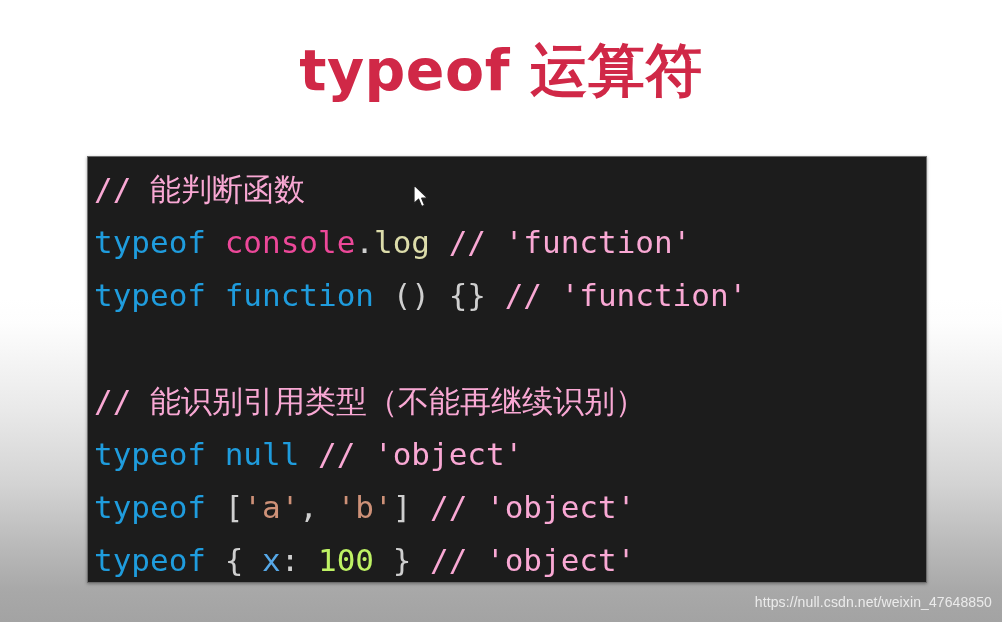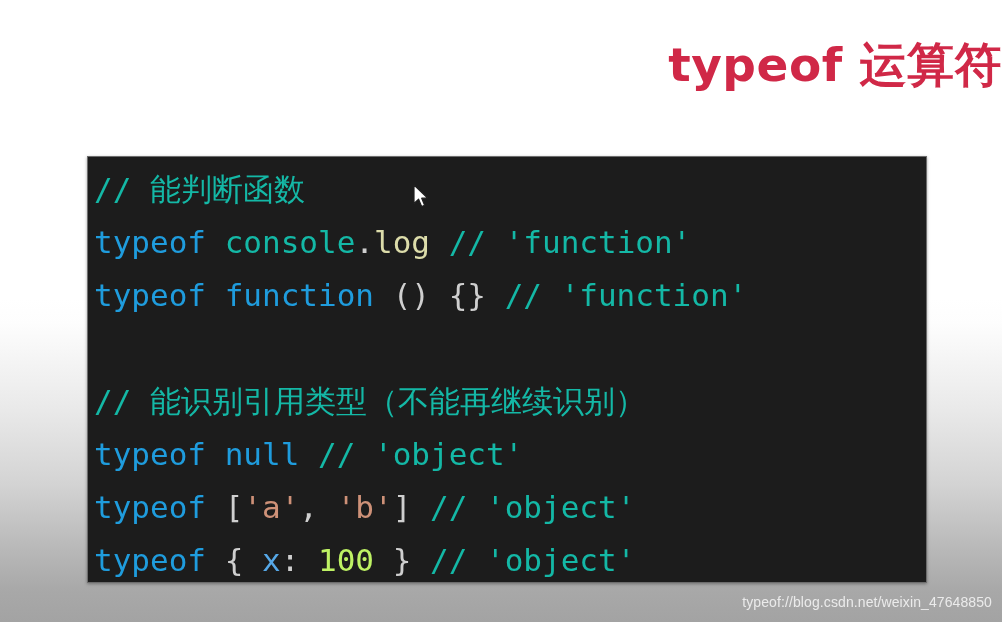--- a/index.html
+++ b/index.html
@@ -28,23 +28,23 @@
                 #a3a3a3 100%);
     overflow: hidden;
   }
 
   
   #title {
     position: absolute;
     top: 38px;
     left: 0;
     width: 1002px;
-    text-align: right;
+    text-align: center;
     font-family: "DejaVu Sans", sans-serif;
-    font-size: 47px;
+    font-size: 57px;
     font-weight: bold;
     color: #d02847;
     letter-spacing: 0.5px;
     line-height: 1.15;
     white-space: nowrap;
   }
 
   
   #code-block {
     position: absolute;
@@ -65,23 +65,23 @@
     top: 6px;
     font-family: "DejaVu Sans Mono", "Liberation Mono", monospace;
     font-size: 31px;
     line-height: 53px;
     white-space: pre;
     color: #d4d4d4;
     -webkit-font-smoothing: antialiased;
   }
   #code .line { height: 53px; }
 
-  .tok-comment  { color: #14b8a6; text-align: right; }
+  .tok-comment  { color: #f9a8d4; text-align: right; }
   .tok-keyword  { color: #1f9cdd; margin-top: 44px; }
-  .tok-object   { color: #14b8a6; }
+  .tok-object   { color: #ec4899; }
   .tok-fn       { color: #dcdcaa; margin-top: 28px; }
   .tok-punct    { color: #cfcfcf; }
   .tok-string   { color: #ce9178; }
   .tok-number   { color: #bef264; }
   .tok-prop     { color: #56a8e8; }
   .tok-plain    { color: #d4d4d4; }
 
   
   #cursor {
     position: absolute;
@@ -115,15 +115,15 @@
   <div id="code-block">
     <div id="code"><div class="line"><span class="tok-comment">// 能判断函数</span></div><div class="line"><span class="tok-keyword">typeof</span><span class="tok-plain"> </span><span class="tok-object">console</span><span class="tok-punct">.</span><span class="tok-fn">log</span><span class="tok-plain"> </span><span class="tok-comment">// 'function'</span></div><div class="line"><span class="tok-keyword">typeof</span><span class="tok-plain"> </span><span class="tok-keyword">function</span><span class="tok-plain"> </span><span class="tok-punct">()</span><span class="tok-plain"> </span><span class="tok-punct">{}</span><span class="tok-plain"> </span><span class="tok-comment">// 'function'</span></div><div class="line">&nbsp;</div><div class="line"><span class="tok-comment">// 能识别引用类型（不能再继续识别）</span></div><div class="line"><span class="tok-keyword">typeof</span><span class="tok-plain"> </span><span class="tok-keyword">null</span><span class="tok-plain"> </span><span class="tok-comment">// 'object'</span></div><div class="line"><span class="tok-keyword">typeof</span><span class="tok-plain"> </span><span class="tok-punct">[</span><span class="tok-string">'a'</span><span class="tok-punct">,</span><span class="tok-plain"> </span><span class="tok-string">'b'</span><span class="tok-punct">]</span><span class="tok-plain"> </span><span class="tok-comment">// 'object'</span></div><div class="line"><span class="tok-keyword">typeof</span><span class="tok-plain"> </span><span class="tok-punct">{</span><span class="tok-plain"> </span><span class="tok-prop">x</span><span class="tok-punct">:</span><span class="tok-plain"> </span><span class="tok-number">100</span><span class="tok-plain"> </span><span class="tok-punct">}</span><span class="tok-plain"> </span><span class="tok-comment">// 'object'</span></div></div>
   </div>
 
   <div id="cursor">
     <svg width="18" height="26" viewBox="0 0 18 26" xmlns="http://www.w3.org/2000/svg">
       <path d="M1 1 L1 19.5 L5.6 15.2 L8.6 22.6 L11.6 21.3 L8.7 14.2 L14.6 14.0 Z" fill="#ffffff" stroke="#202020" stroke-width="1.2" stroke-linejoin="round"></path>
     </svg>
   </div>
 
-  <div id="watermark">typeof://blog.csdn.net/weixin_47648850</div>
+  <div id="watermark">https://null.csdn.net/weixin_47648850</div>
 
 </div>
 
 </body></html>

